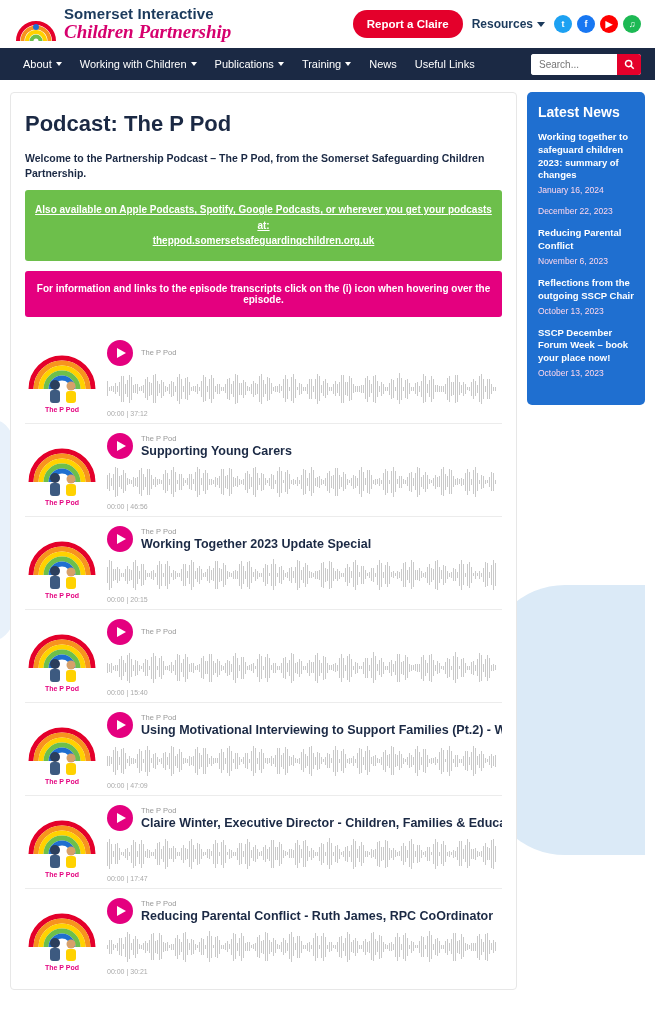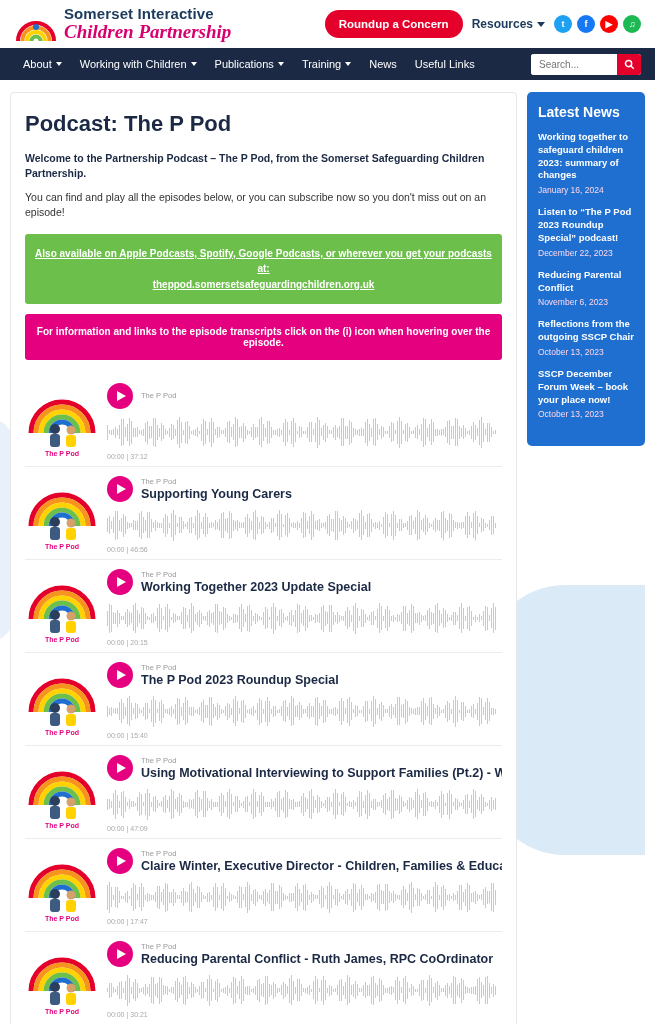--- a/index.html
+++ b/index.html
@@ -230,21 +230,21 @@
         <path d="M17.5 36 A4.5 4.5 0 0 1 26.5 36" fill="none" stroke="#6dbf4b" stroke-width="4"></path>
         <circle cx="22" cy="22" r="3" fill="#1f6fd0"></circle>
       </svg>
     </div>
     <div class="logo-text">
       <span class="logo-l1">Somerset Interactive</span>
       <span class="logo-l2">Children Partnership</span>
     </div>
   </div>
   <div class="header-right">
-    <button class="btn-concern">Roundup a Concern</button>
+    <button class="btn-concern">Report a Claire</button>
     <div class="resources-link">
       <span>Resources</span>
       <span class="caret"></span>
     </div>
     <div class="social">
       <span class="soc tw">t</span>
       <span class="soc fb">f</span>
       <span class="soc yt">▶</span>
       <span class="soc sp">♫</span>
     </div>
@@ -285,21 +285,20 @@
       </span>
     </div>
   </div>
 </div>
 
 <div class="page">
 
   <div class="main">
     <h1 class="title">Podcast: The P Pod</h1>
     <p class="intro-bold">Welcome to the Partnership Podcast – The P Pod, from the Somerset Safeguarding Children Partnership.</p>
-    <p class="intro">You can find and play all the episodes below, or you can subscribe now so you don't miss out on an episode!</p>
 
     <div class="banner-green">
       <a href="#">Also available on Apple Podcasts, Spotify, Google Podcasts, or wherever you get your podcasts at:</a><br>
       <a href="#">theppod.somersetsafeguardingchildren.org.uk</a>
     </div>
 
     <div class="banner-pink">For information and links to the episode transcripts click on the (i) icon when hovering over the episode.</div>
 
     <div id="episode-list">
         <div class="episode">
@@ -987,21 +986,20 @@
     <rect x="41" y="50" width="10" height="12" rx="3" fill="#ffd200"></rect>
     <text x="37" y="71" font-size="7" fill="#e4007f" font-family="Liberation Sans, sans-serif" font-weight="bold" text-anchor="middle">The P Pod</text>
   </svg></div>
           <div class="ep-body">
             <div class="ep-row">
               <div class="play-btn">
                 <div class="play-tri"></div>
               </div>
               <div class="ep-meta">
                 <div class="ep-show">The P Pod</div>
-                <div class="ep-title">The P Pod 2023 Roundup Special</div>
               </div>
             </div>
             <div class="wave">
               <i style="height:10.6px"></i>
               <i style="height:7.3px"></i>
               <i style="height:9.3px"></i>
               <i style="height:3.6px"></i>
               <i style="height:5.7px"></i>
               <i style="height:6.2px"></i>
               <i style="height:18.0px"></i>
@@ -1874,21 +1872,20 @@
 
   <div class="aside">
     <div class="news-card">
       <div class="news-h">Latest News</div>
       <div id="news-list">
           <div class="news-item">
             <a class="news-t" href="#">Working together to safeguard children 2023: summary of changes</a>
             <span class="news-d">January 16, 2024</span>
           </div>
           <div class="news-item">
-            <a class="news-t" href="#">Listen to “The P Pod 2023 Roundup Special” podcast!</a>
             <span class="news-d">December 22, 2023</span>
           </div>
           <div class="news-item">
             <a class="news-t" href="#">Reducing Parental Conflict</a>
             <span class="news-d">November 6, 2023</span>
           </div>
           <div class="news-item">
             <a class="news-t" href="#">Reflections from the outgoing SSCP Chair</a>
             <span class="news-d">October 13, 2023</span>
           </div>

